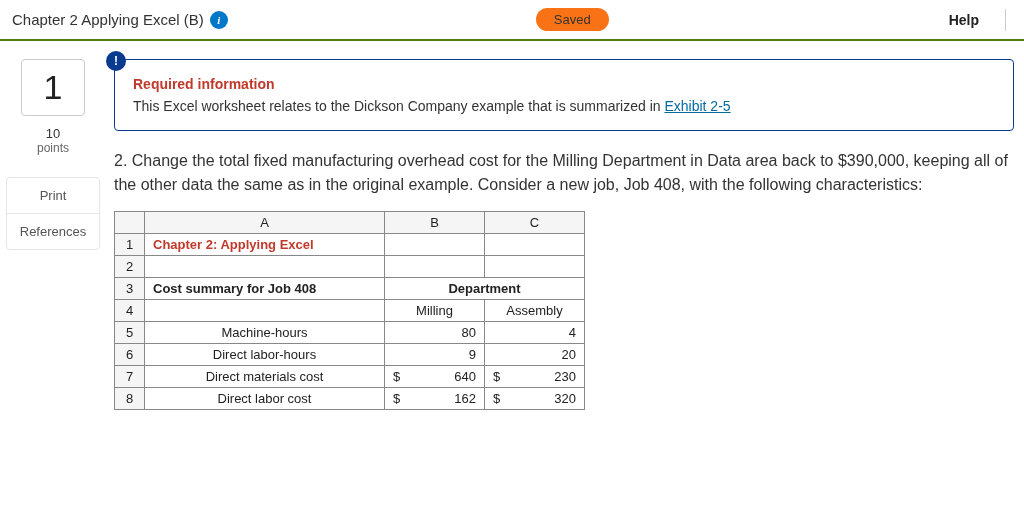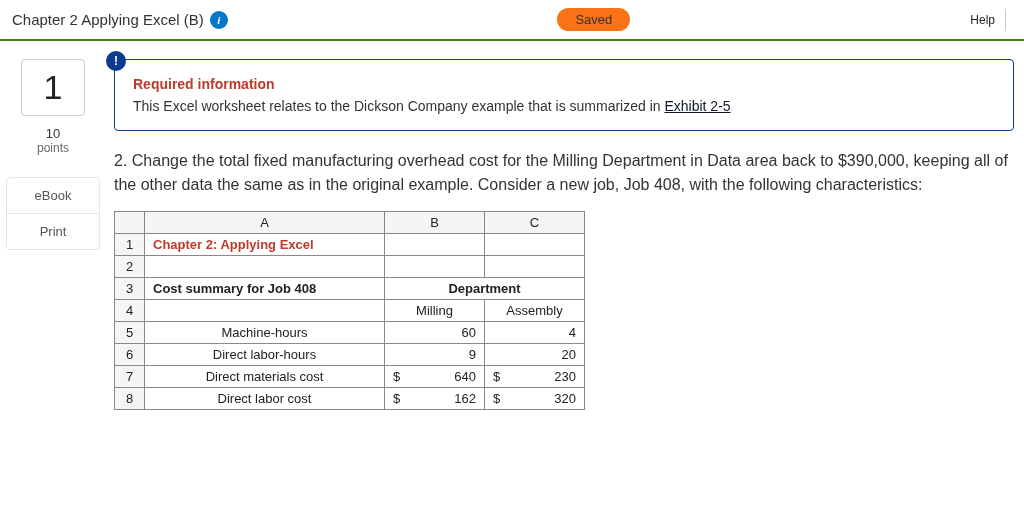--- a/index.html
+++ b/index.html
@@ -1,38 +1,38 @@
 <!DOCTYPE html>
 <html><head>
 <meta charset="utf-8">
 <style>
   * { box-sizing: border-box; margin: 0; padding: 0; }
   body { font-family: -apple-system, BlinkMacSystemFont, "Segoe UI", Arial, sans-serif; font-size: 14px; color: #222; width: 1024px; height: 512px; overflow: hidden; background: #fff; }
   .header { display: flex; align-items: center; padding: 8px 12px; border-bottom: 2px solid #4d7c0f; }
   .header-title { font-size: 15px; color: #333; }
   .info-circle { display: inline-flex; width: 18px; height: 18px; border-radius: 50%; background: #0077c8; color: #fff; font-size: 11px; font-weight: bold; align-items: center; justify-content: center; margin-left: 6px; font-family: Georgia, serif; font-style: italic; }
   .saved-pill { margin-left: auto; margin-right: 340px; background: #f97316; border-radius: 14px; padding: 4px 18px; font-size: 13px; color: #333; }
-  .help { font-weight: normal; font-size: 12px; margin-right: 4px; }
+  .help { font-weight: bold; font-size: 14px; margin-right: 20px; }
   .divider-right { width: 1px; height: 22px; background: #ccc; margin: 0 6px; }
 
   .main { display: flex; padding: 18px 0 0 6px; }
   .left-col { width: 94px; display: flex; flex-direction: column; align-items: center; }
   .q-box { border: 1px solid #ccc; border-radius: 4px; padding: 8px 22px; font-size: 34px; font-weight: 400; color: #222; margin-bottom: 10px; }
   .points-num { font-size: 13px; color: #333; }
   .points-label { font-size: 12px; color: #666; margin-bottom: 22px; }
   .side-links { width: 100%; border: 1px solid #e5e5e5; border-radius: 4px; }
   .side-link { padding: 10px 0; text-align: center; font-size: 13px; color: #555; border-bottom: 1px solid #e5e5e5; cursor: pointer; }
   .side-link:last-child { border-bottom: none; }
 
   .content { flex: 1; padding: 0 10px 0 14px; }
   .alert-box { border: 1.5px solid #0a3b8f; border-radius: 4px; padding: 16px 18px 16px 18px; margin-bottom: 18px; position: relative; }
   .alert-badge { position: absolute; top: -9px; left: -9px; width: 20px; height: 20px; border-radius: 50%; background: #0a3b8f; color: #fff; display: flex; align-items: center; justify-content: center; font-size: 12px; font-weight: bold; }
   .alert-title { color: #c0392b; font-weight: bold; font-size: 14px; margin-bottom: 6px; }
   .alert-text { font-size: 14px; color: #333; }
-  .link { color: #0f172a; text-decoration: underline; cursor: pointer; text-align: center; }
+  .link { color: #0369a1; text-decoration: underline; cursor: pointer; text-align: center; }
 
   .question-text { font-size: 16px; color: #333; line-height: 1.5; margin-bottom: 14px; }
 
   table.excel { border-collapse: collapse; font-size: 13px; }
   table.excel th, table.excel td { border: 1px solid #888; padding: 3px 8px; height: 22px; }
   table.excel th { background: #f5f5f5; text-align: center; font-weight: normal; }
   .rownum { background: #f5f5f5; text-align: center; width: 30px; }
   .col-a { width: 240px; }
   .col-b { width: 100px; text-align: right; }
   .col-c { width: 100px; text-align: right; }
@@ -52,22 +52,22 @@
   <span class="help">Help</span>
   <span class="divider-right"></span>
 </div>
 
 <div class="main">
   <div class="left-col">
     <div class="q-box">1</div>
     <div class="points-num">10</div>
     <div class="points-label">points</div>
     <div class="side-links">
-      <div class="side-link">eBook</div>
       <div class="side-link">Print</div>
+      <div class="side-link">References</div>
     </div>
   </div>
 
   <div class="content">
     <div class="alert-box">
       <div class="alert-badge">!</div>
       <div class="alert-title">Required information</div>
       <div class="alert-text">
         <span>This Excel worksheet relates to the Dickson Company example that is summarized in </span><span class="link">Exhibit 2-5</span>
       </div>
@@ -102,21 +102,21 @@
       </tr>
       <tr>
         <td class="rownum">4</td>
         <td class="col-a"></td>
         <td class="col-b center">Milling</td>
         <td class="col-c center">Assembly</td>
       </tr>
       <tr>
         <td class="rownum">5</td>
         <td class="col-a txt-left">Machine-hours</td>
-        <td class="col-b">60</td>
+        <td class="col-b">80</td>
         <td class="col-c">4</td>
       </tr>
       <tr>
         <td class="rownum">6</td>
         <td class="col-a txt-left">Direct labor-hours</td>
         <td class="col-b">9</td>
         <td class="col-c">20</td>
       </tr>
       <tr>
         <td class="rownum">7</td>

